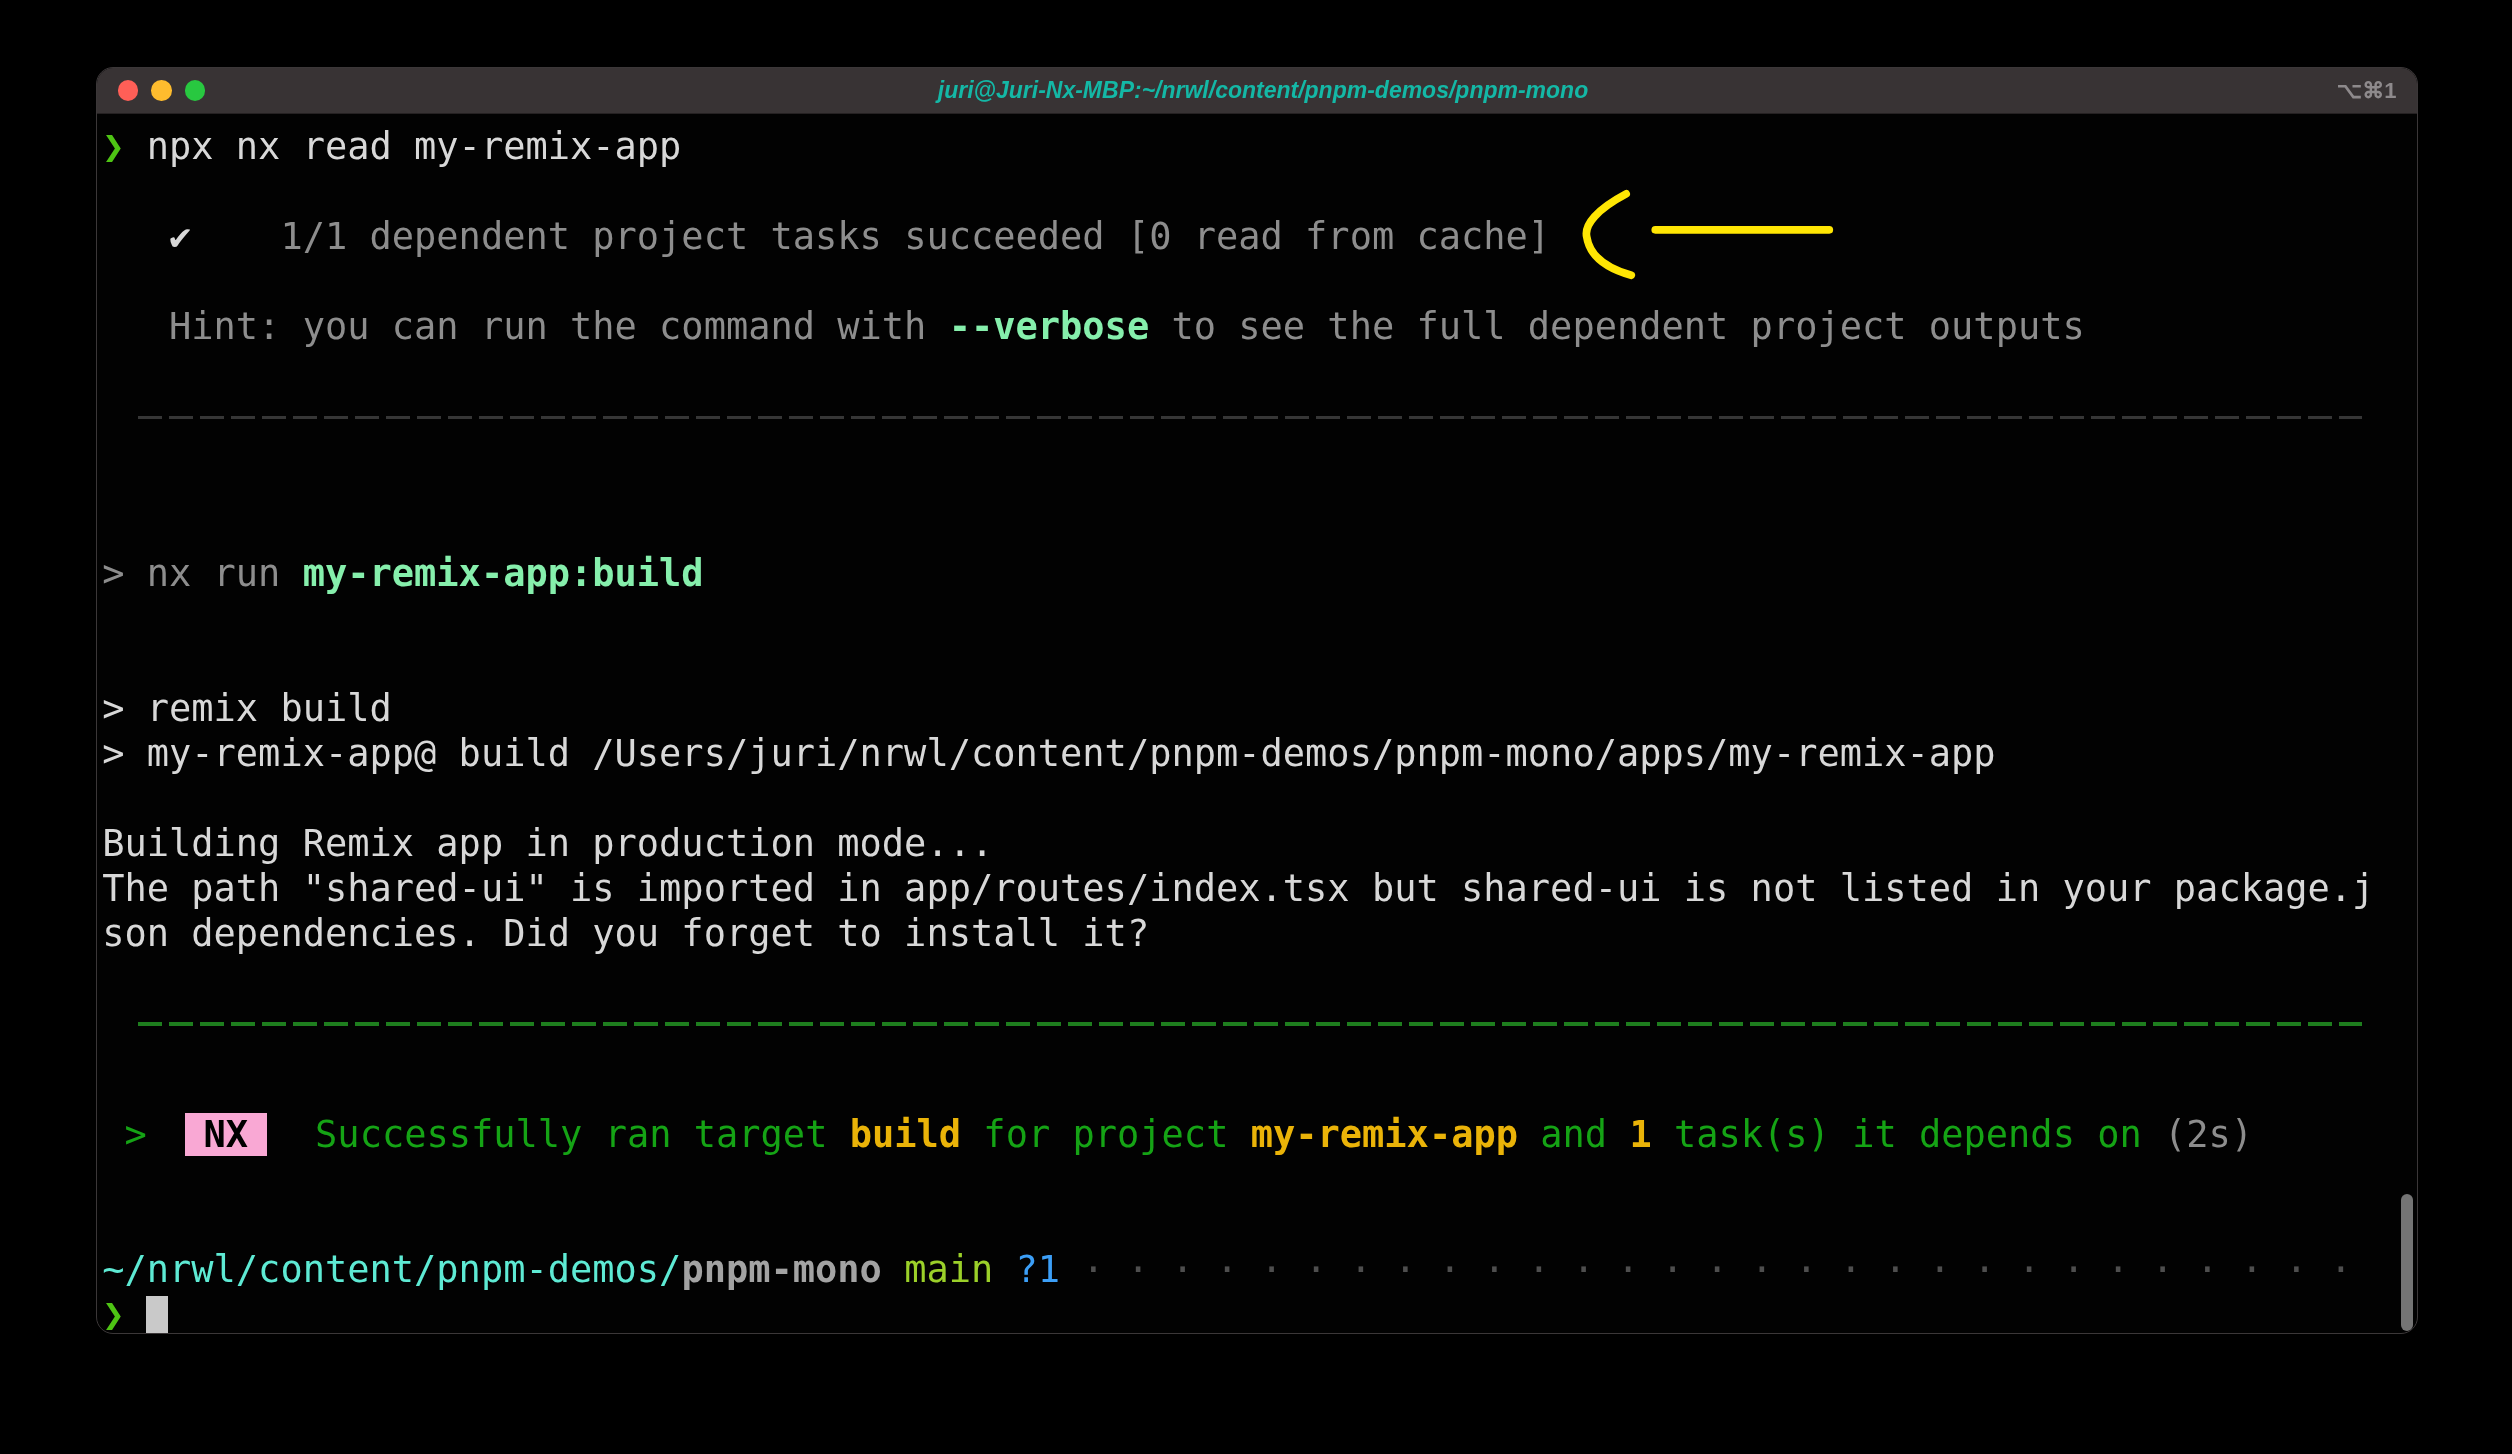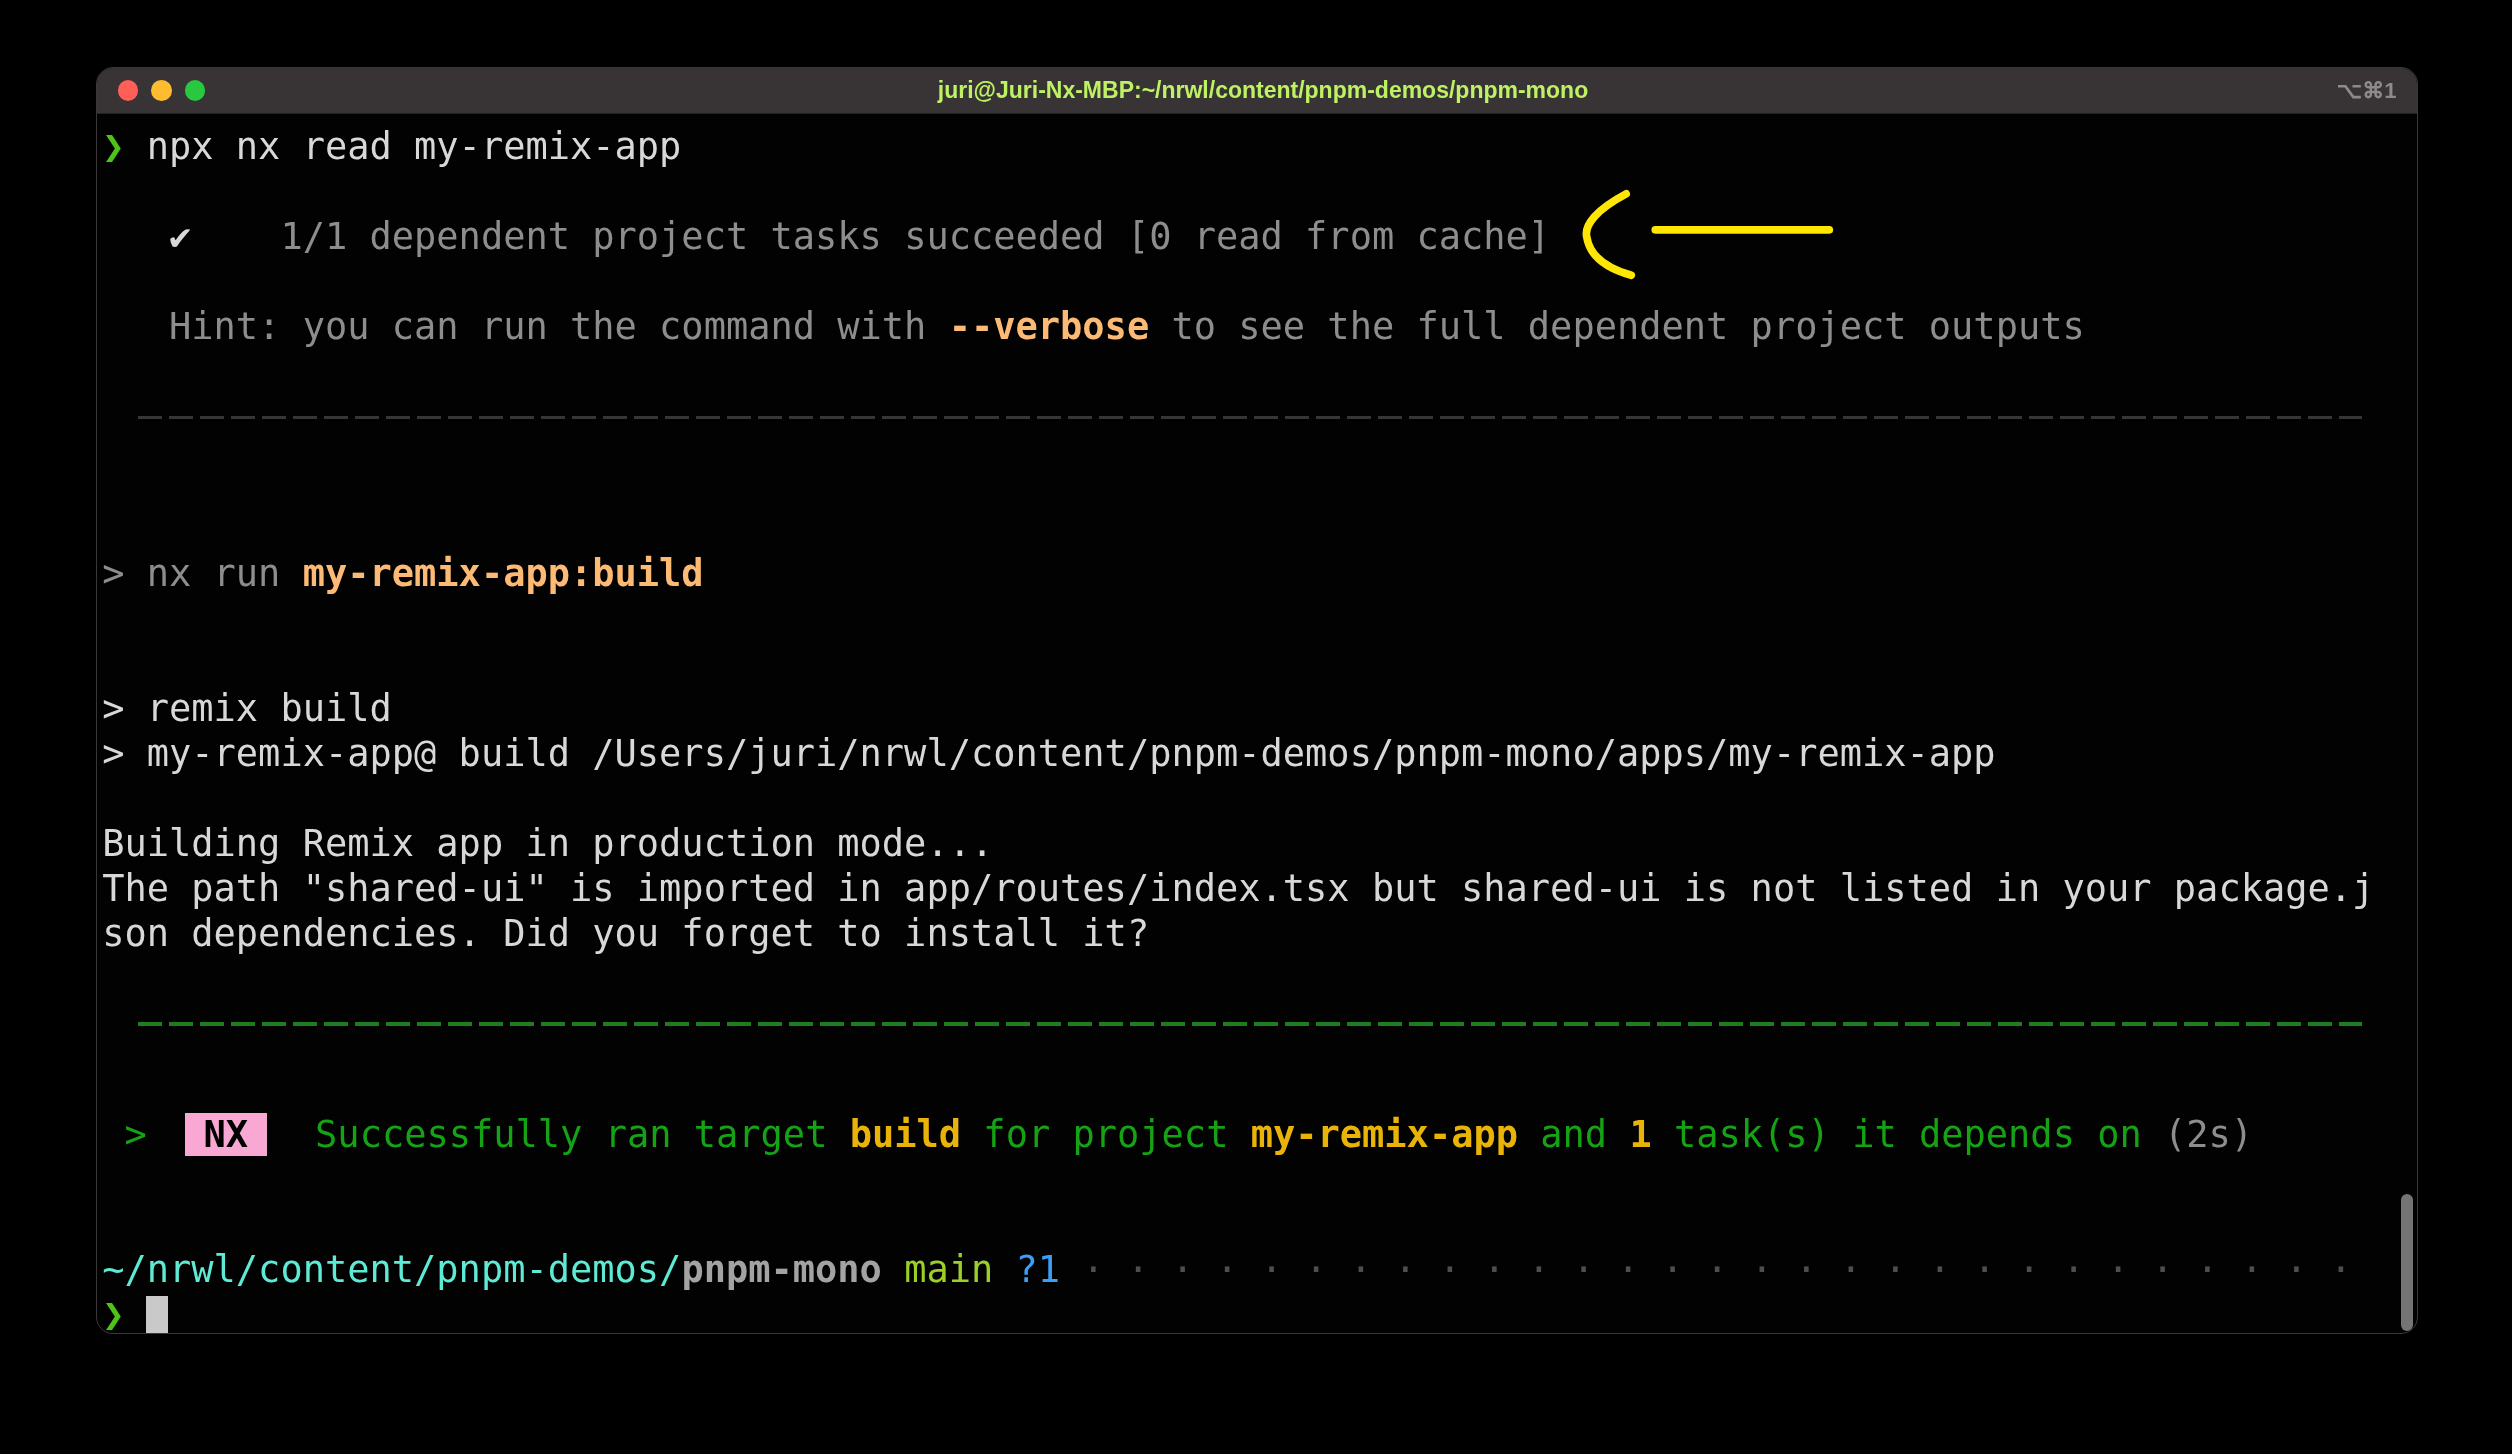--- a/index.html
+++ b/index.html
@@ -27,37 +27,37 @@
     position:relative;
   }
   .traffic { display:flex; gap:13px; margin-left:20.6px; z-index:2; }
   .light { width:20.6px; height:20.6px; border-radius:50%; }
   .light.red    { background:#ff5f57; }
   .light.yellow { background:#febc2e; }
   .light.green  { background:#28c840; }
   .title {
     position:absolute; left:12px; right:0; text-align:center;
     font-family:"Liberation Sans", sans-serif;
-    font-weight:bold; font-size:23px; color:#bef264;
+    font-weight:bold; font-size:23px; color:#14b8a6;font-style:italic;
   }
   .shortcut {
     position:absolute; right:20.6px;
     font-family:"Liberation Sans", sans-serif;
     font-weight:600; font-size:22px; color:#8e8a8c;
   }
   .screen {
     position:absolute; top:46px; left:0; right:0; bottom:0;
     padding:10.3px 0 0 5.2px;
     font-size:37px; line-height:45px;
     color:#d6d6d6;
   }
   .line { white-space:pre; height:45px; }
   .dim      { color:#8d8d8d; }
   .bright   { color:#d8d8d8; }
-  .wbold    { color:#fdba74; font-weight:bold; }
+  .wbold    { color:#86efac; font-weight:bold; }
   .green    { color:#15a315; }
   .gbright  { color:#eab308; font-weight:bold; }
   .prompt   { color:#4ec414; }
   .cyan     { color:#5eead4; }
   .cyanb    { color:#a3a3a3; font-weight:bold; }
   .branch   { color:#9bd029; }
   .gitst    { color:#3c9ff7; }
   .dots     { color:#4e4e4e; }
   .sep {
     height:3.4px; margin-top:21.5px; margin-left:36px; width:2224px;

